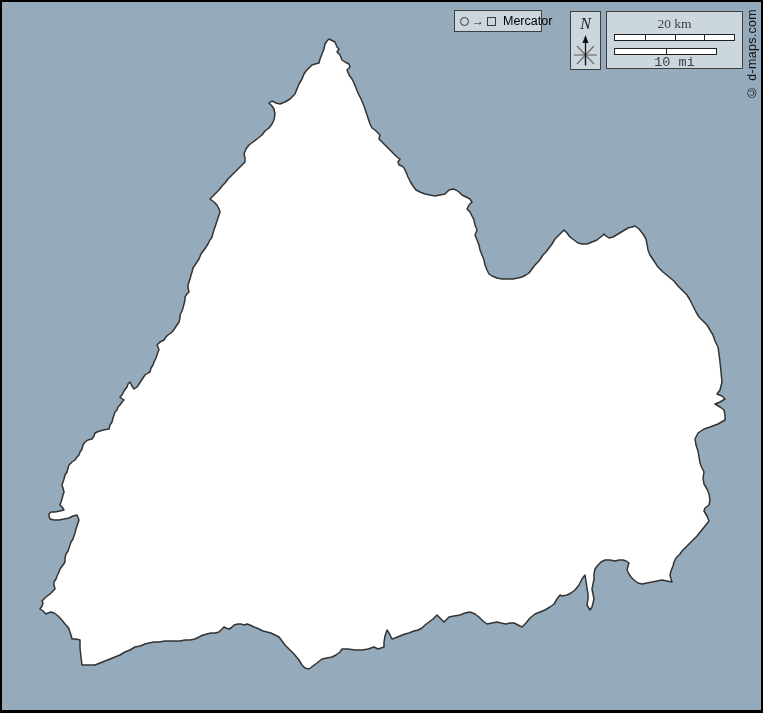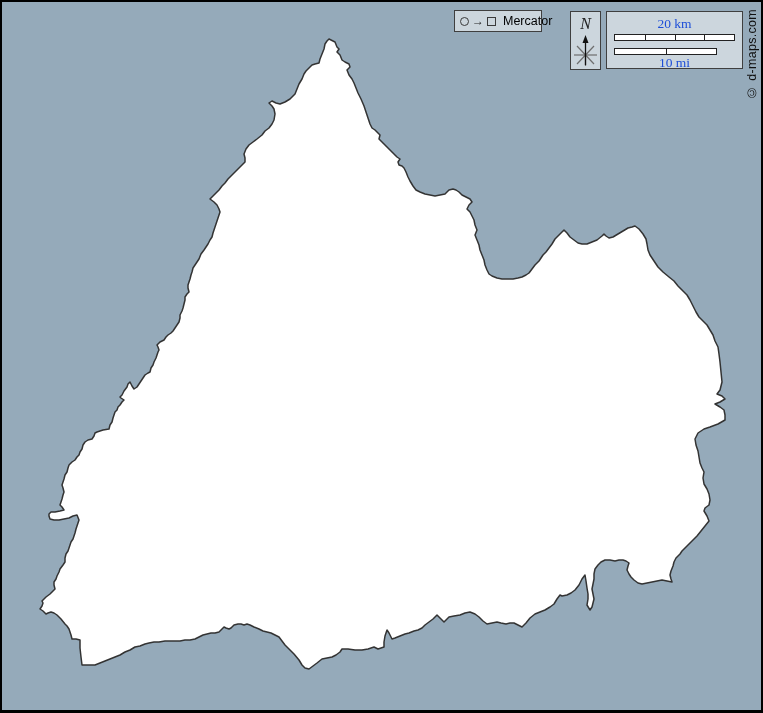--- a/index.html
+++ b/index.html
@@ -28,22 +28,22 @@
   .proj-label{font-size:12.5px; color:#000000; margin-left:4px; white-space:nowrap;}
 
   
   .compass{left:568px; top:9px; width:31px; height:59px; text-align:center;}
   .north-label{font-family:"Liberation Serif",serif; font-style:italic; font-size:16px; color:#222; line-height:1; margin-top:4px;}
   .compass svg{display:block; margin:2px auto 0;}
 
   
   .scalebox{left:604px; top:9px; width:137px; height:58px;}
   .scale-label{position:absolute; left:0; width:100%; text-align:center;
-    font-family:"Liberation Serif",serif; font-size:13.5px; color:#1d4ed8; line-height:1;}
-  .km-label{top:5px;} .mi-label{top:44px;}
+    font-family:"Liberation Serif",serif; font-size:13.5px; color:#404040; line-height:1;}
+  .km-label{top:5px;} .mi-label{top:44px;font-family:Liberation Mono, monospace;}
   .bar{position:absolute; box-sizing:border-box; height:7px; background:#fff; border:1px solid #222;}
   .km-bar{left:7px; top:22px; width:121px;}
   .mi-bar{left:7px; top:36px; width:103px;}
   .bar .tick{position:absolute; top:0; bottom:0; width:1px; background:#222;}
 
   
   .credit{
     position:absolute; right:2px; top:7px; color:#111; font-size:12.5px;
     writing-mode:vertical-rl; transform:rotate(180deg); letter-spacing:.3px;
   }

